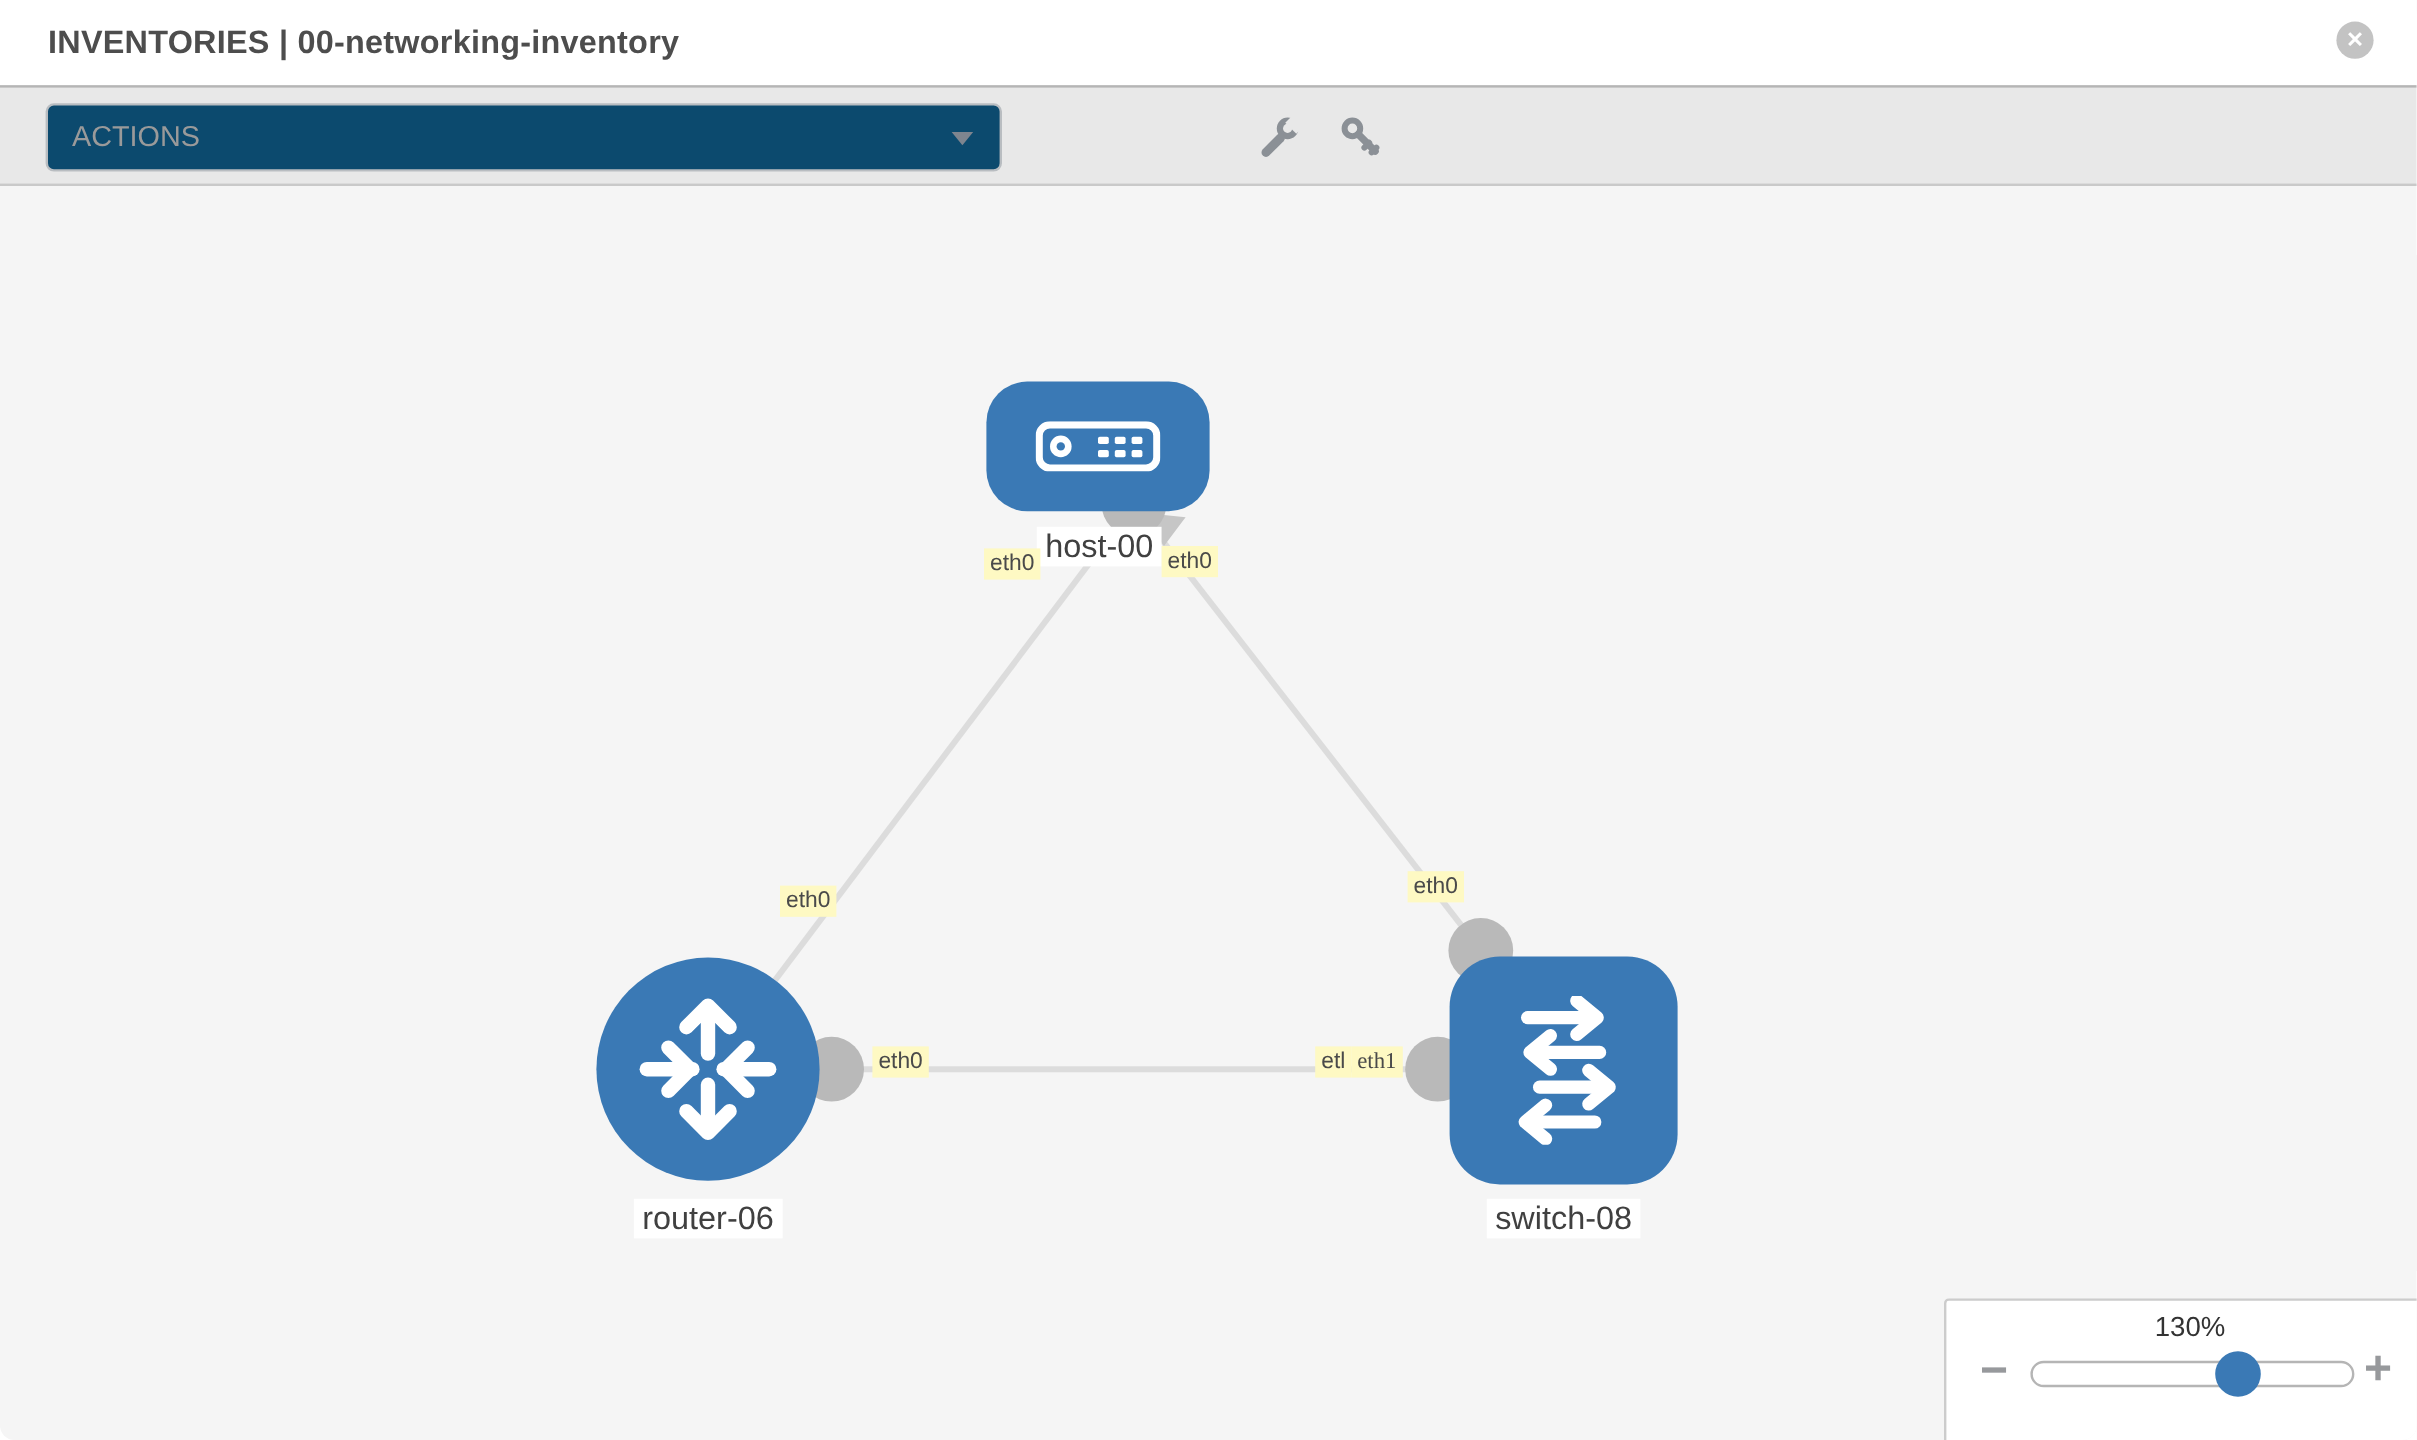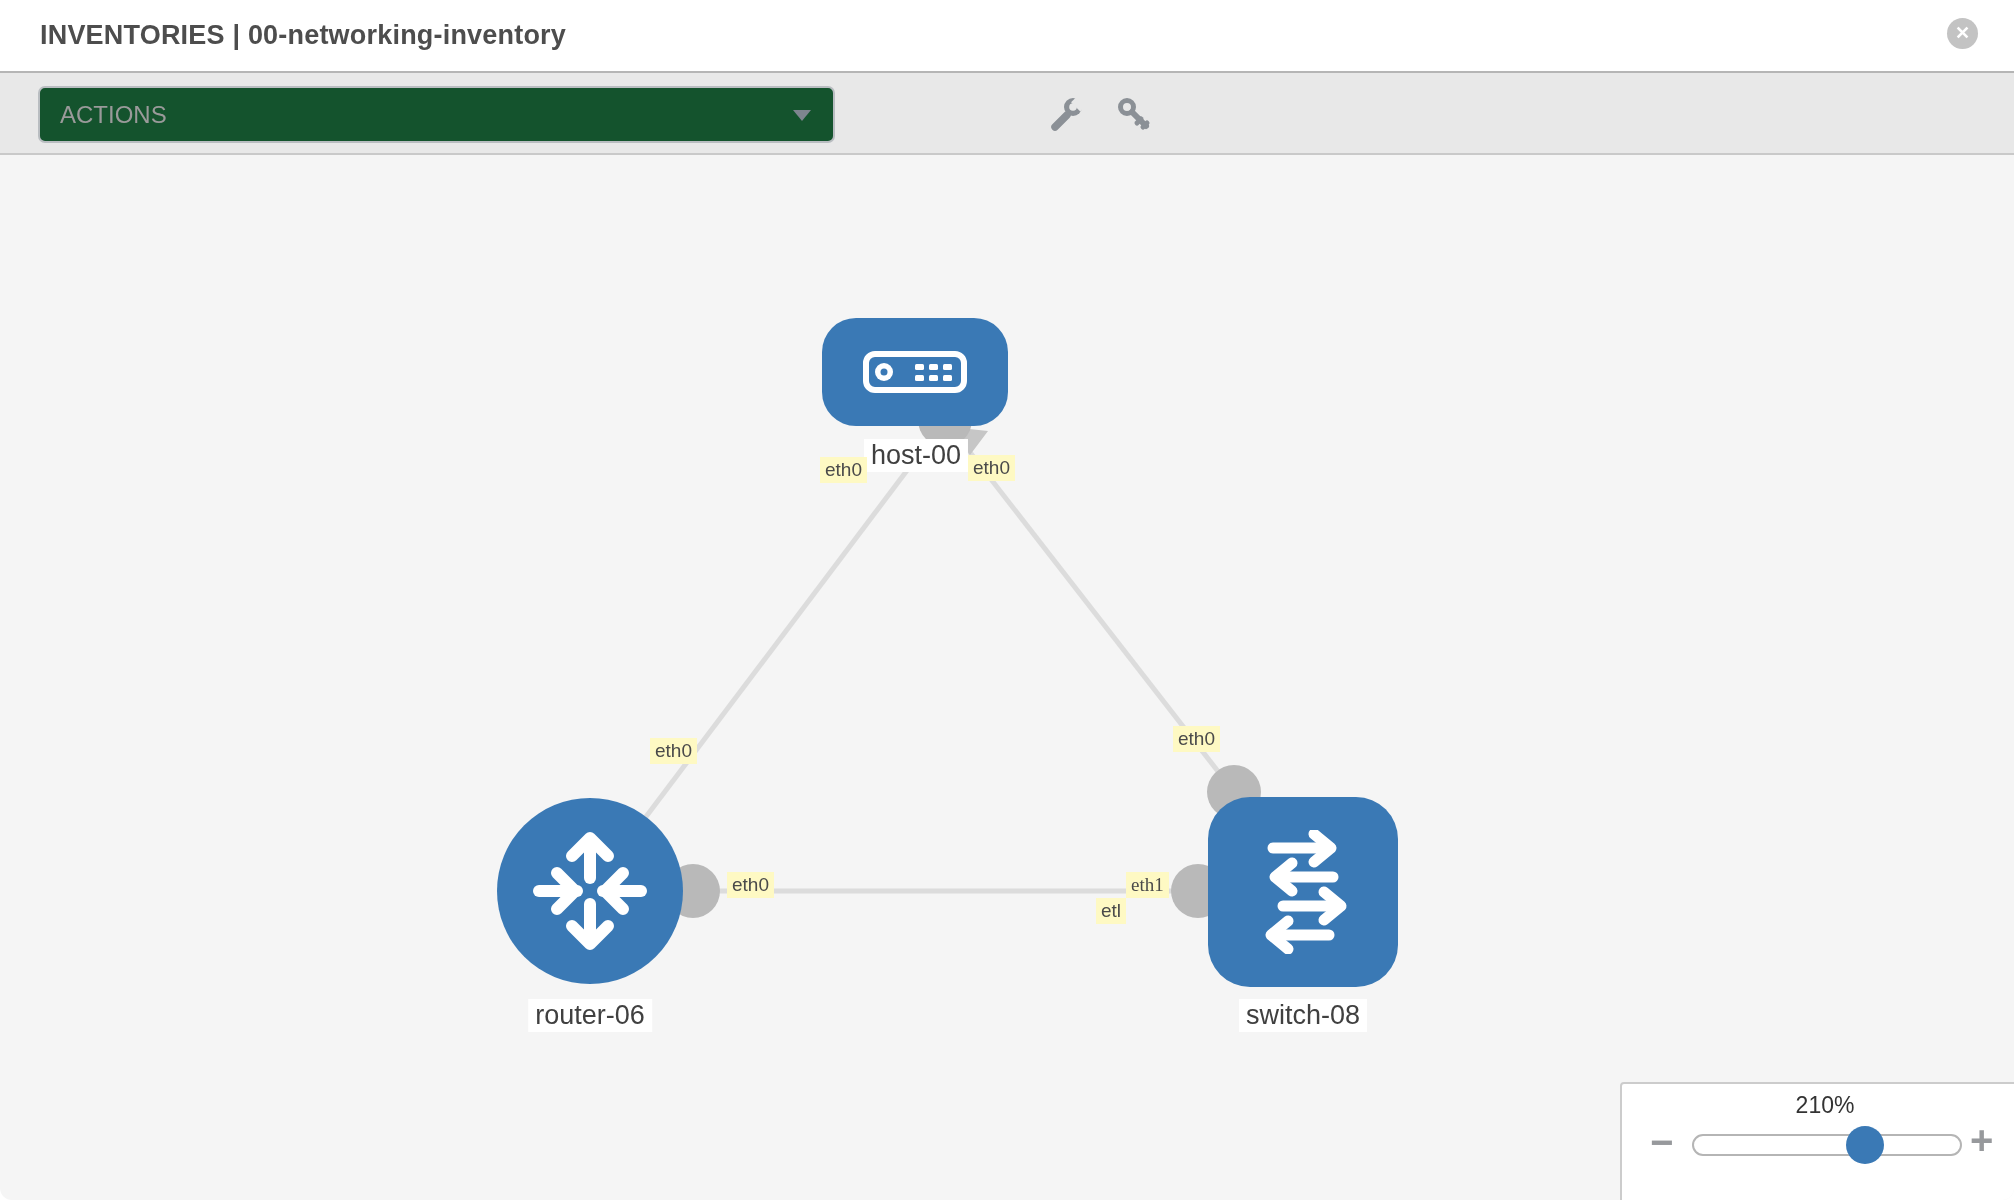--- a/index.html
+++ b/index.html
@@ -11,21 +11,21 @@
   .header { position:absolute; left:0; top:0; width:2014px; height:71px; background:#fff; }
   .page-title { position:absolute; left:40px; top:0; height:71px; line-height:71px;
                 font-size:27px; font-weight:bold; color:#4d4d4d; letter-spacing:0.2px; }
   .close-btn { position:absolute; left:1947px; top:18px; width:31px; height:31px;
                border-radius:50%; background:#c3c3c3; color:#fff; text-align:center;
                line-height:31px; font-size:18px; font-weight:bold; cursor:pointer; }
 
   
   .toolbar { position:absolute; left:0; top:71px; width:2014px; height:84px;
              background:#e8e8e8; border-top:2px solid #b5b5b5; border-bottom:2px solid #c9c9c9; }
-  .select { position:absolute; height:57px; background:#14532d; border:2px solid #b9bdc1;
+  .select { position:absolute; height:57px; background:#0c4a6e; border:2px solid #b9bdc1;
             border-radius:7px; display:flex; align-items:center; padding:0 20px;
             font-size:24px; color:#9a9a9a; cursor:pointer; }
   .select-actions { left:38px; top:86px; width:797px; }
   .select-search  { left:1173px; top:86px; width:789px; }
   .caret { position:absolute; right:22px; top:50%; margin-top:-5px; width:0; height:0;
            border-left:9px solid transparent; border-right:9px solid transparent;
            border-top:11px solid #7e858f; }
   .tool-icon { position:absolute; cursor:pointer; }
   .wrench { left:1048px; top:96px; }
   .key    { left:1116px; top:96px; }
@@ -45,21 +45,21 @@
   .lbl-router { left:590px;  top:844px; }
   .lbl-switch { left:1303px; top:844px; }
 
   .iface { position:absolute; background:#fef9c3; color:#4a4a4a; font-size:19px;
            padding:2px 5px; white-space:nowrap;text-align:center; }
   .if-host-left    { left:820px;  top:302px; }
   .if-host-right   { left:968px;  top:300px; }
   .if-router-top   { left:650px;  top:583px; }
   .if-switch-top   { left:1173px; top:571px; }
   .if-router-right { left:727px;  top:717px; }
-  .if-switch-under { left:1096px; top:717px;margin-top:26px; }
+  .if-switch-under { left:1096px; top:717px; }
   .if-switch-left  { left:1126px; top:717px;font-family:Liberation Serif, serif; }
 
   
   .zoom-panel { position:absolute; left:1620px; top:1082px; width:520px; height:160px;
                 background:#fff; border:2px solid #ccc; border-radius:4px; }
   .zoom-level { position:absolute; left:203px; top:8px; transform:translateX(-50%);
                 font-size:23px; color:#333; }
   .zoom-minus, .zoom-plus { position:absolute; color:#97999c; font-weight:bold;
                 font-size:40px; line-height:40px; cursor:pointer; user-select:none; }
   .zoom-minus { left:28px;  top:38px; }
@@ -170,20 +170,20 @@
     <div class="iface if-host-left">eth0</div>
     <div class="iface if-host-right">eth0</div>
     <div class="iface if-router-top">eth0</div>
     <div class="iface if-switch-top">eth0</div>
     <div class="iface if-router-right">eth0</div>
     <div class="iface if-switch-under">etl</div>
     <div class="iface if-switch-left">eth1</div>
   </div>
 
   <div class="zoom-panel">
-    <div class="zoom-level">210%</div>
+    <div class="zoom-level">130%</div>
     <span class="zoom-minus">−</span>
     <div class="zoom-track"></div>
     <div class="zoom-handle"></div>
     <span class="zoom-plus">+</span>
   </div>
 
 </div>
 
 </body></html>

